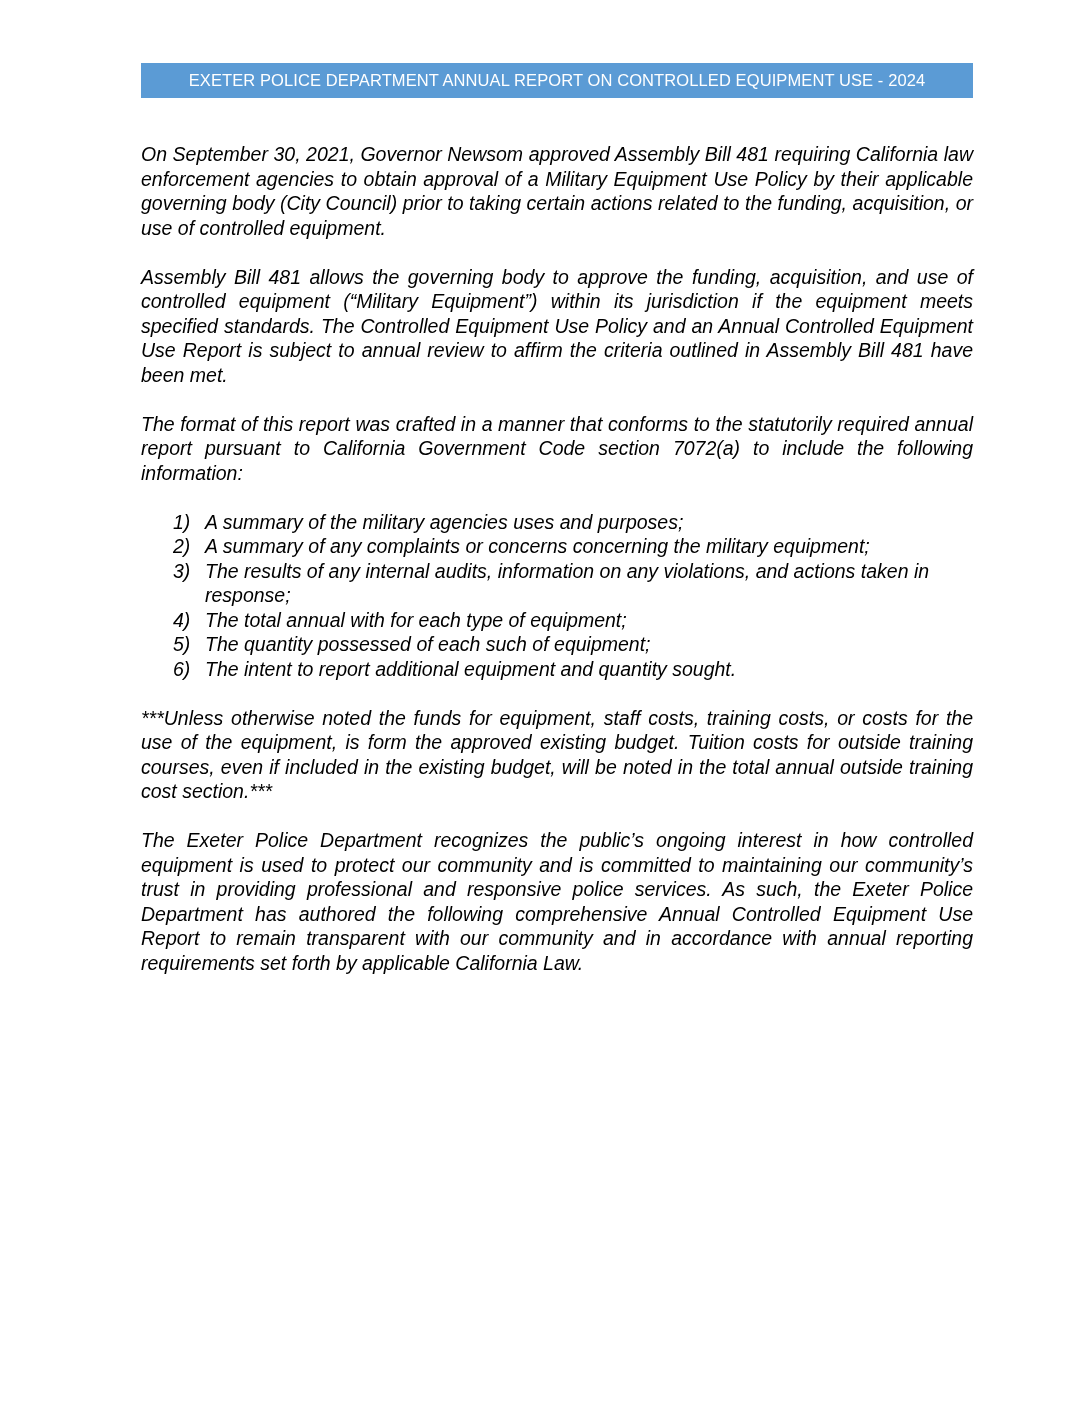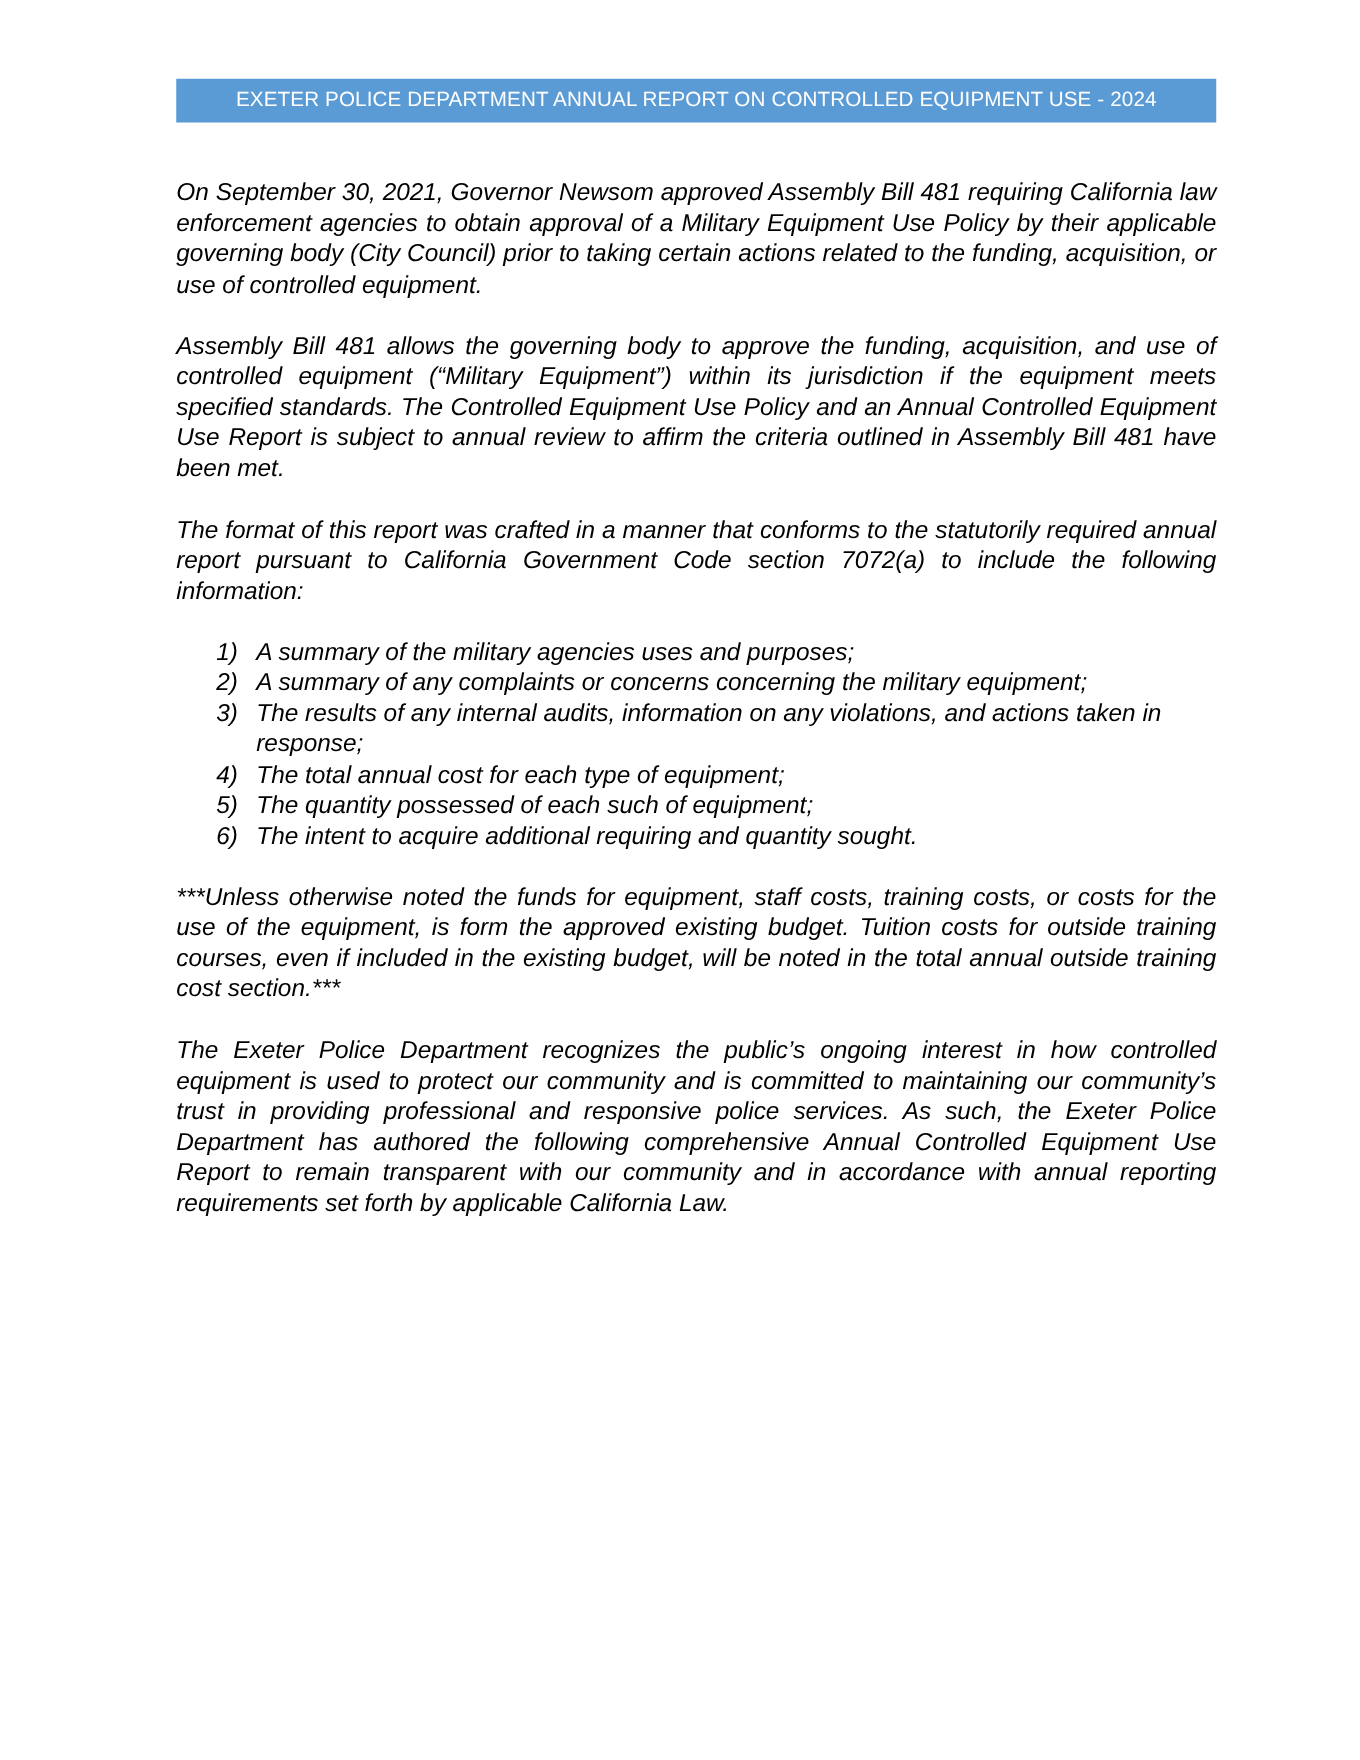--- a/index.html
+++ b/index.html
@@ -90,28 +90,28 @@
       <li class="list-item">
         <span class="list-num">2)</span>
         <span class="list-text">A summary of any complaints or concerns concerning the military equipment;</span>
       </li>
       <li class="list-item">
         <span class="list-num">3)</span>
         <span class="list-text">The results of any internal audits, information on any violations, and actions taken in response;</span>
       </li>
       <li class="list-item">
         <span class="list-num">4)</span>
-        <span class="list-text">The total annual cost for each type of equipment;</span>
+        <span class="list-text">The total annual with for each type of equipment;</span>
       </li>
       <li class="list-item">
         <span class="list-num">5)</span>
         <span class="list-text">The quantity possessed of each such of equipment;</span>
       </li>
       <li class="list-item">
         <span class="list-num">6)</span>
-        <span class="list-text">The intent to acquire additional requiring and quantity sought.</span>
+        <span class="list-text">The intent to report additional equipment and quantity sought.</span>
       </li>
     </ul>
 
     <p class="para">***Unless otherwise noted the funds for equipment, staff costs, training costs, or costs for the use of the equipment, is form the approved existing budget.  Tuition costs for outside training courses, even if included in the existing budget, will be noted in the total annual outside training cost section.***</p>
     <p class="para">The Exeter Police Department recognizes the public’s ongoing interest in how controlled equipment is used to protect our community and is committed to maintaining our community’s trust in providing professional and responsive police services.  As such, the Exeter Police Department has authored the following comprehensive Annual Controlled Equipment Use Report to remain transparent with our community and in accordance with annual reporting requirements set forth by applicable California Law.</p>
   </div>
 </div>
 
 </body></html>

